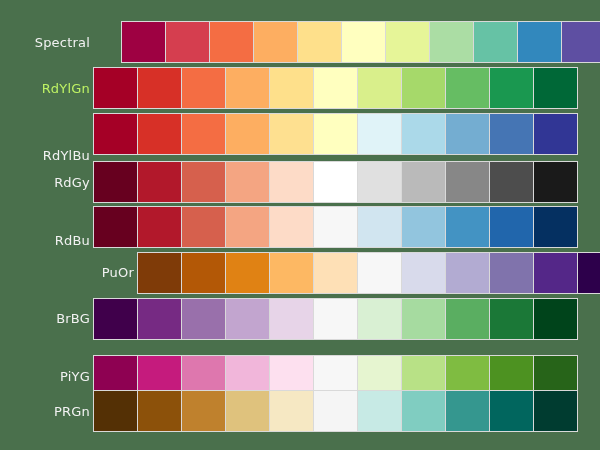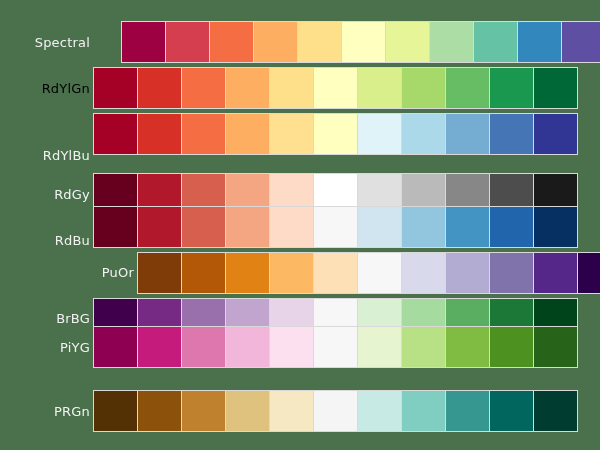--- a/index.html
+++ b/index.html
@@ -71,21 +71,21 @@
         <div class="cmap-cell" title="Spectral 4 #fee08b" style="background: rgb(254, 224, 139); border-right-color: rgb(217, 217, 217);"></div>
         <div class="cmap-cell" title="Spectral 5 #ffffbf" style="background: rgb(255, 255, 191); border-right-color: rgb(217, 217, 217);"></div>
         <div class="cmap-cell" title="Spectral 6 #e6f598" style="background: rgb(230, 245, 152); border-right-color: rgb(217, 217, 217);"></div>
         <div class="cmap-cell" title="Spectral 7 #abdda4" style="background: rgb(171, 221, 164); border-right-color: rgb(217, 217, 217);"></div>
         <div class="cmap-cell" title="Spectral 8 #66c2a5" style="background: rgb(102, 194, 165); border-right-color: rgb(217, 217, 217);"></div>
         <div class="cmap-cell" title="Spectral 9 #3288bd" style="background: rgb(50, 136, 189); border-right-color: rgb(217, 217, 217);"></div>
         <div class="cmap-cell" title="Spectral 10 #5e4fa2" style="background: rgb(94, 79, 162); border-right-color: rgb(217, 217, 217);"></div>
       </div>
     </div>
     <div class="cmap-row" style="top: 67.125px;">
-      <div class="cmap-label" style="color: #000000; text-align: right;">RdYlGn</div>
+      <div class="cmap-label" style="color: #bef264; text-align: right;">RdYlGn</div>
       <div class="cmap-bar" style="border-color: rgb(217, 217, 217);">
         <div class="cmap-cell" title="RdYlGn 0 #a50026" style="background: rgb(165, 0, 38); border-right-color: rgb(217, 217, 217);"></div>
         <div class="cmap-cell" title="RdYlGn 1 #d73027" style="background: rgb(215, 48, 39); border-right-color: rgb(217, 217, 217);"></div>
         <div class="cmap-cell" title="RdYlGn 2 #f46d43" style="background: rgb(244, 109, 67); border-right-color: rgb(217, 217, 217);"></div>
         <div class="cmap-cell" title="RdYlGn 3 #fdae61" style="background: rgb(253, 174, 97); border-right-color: rgb(217, 217, 217);"></div>
         <div class="cmap-cell" title="RdYlGn 4 #fee08b" style="background: rgb(254, 224, 139); border-right-color: rgb(217, 217, 217);"></div>
         <div class="cmap-cell" title="RdYlGn 5 #ffffbf" style="background: rgb(255, 255, 191); border-right-color: rgb(217, 217, 217);"></div>
         <div class="cmap-cell" title="RdYlGn 6 #d9ef8b" style="background: rgb(217, 239, 139); border-right-color: rgb(217, 217, 217);"></div>
         <div class="cmap-cell" title="RdYlGn 7 #a6d96a" style="background: rgb(166, 217, 106); border-right-color: rgb(217, 217, 217);"></div>
         <div class="cmap-cell" title="RdYlGn 8 #66bd63" style="background: rgb(102, 189, 99); border-right-color: rgb(217, 217, 217);"></div>
@@ -102,21 +102,21 @@
         <div class="cmap-cell" title="RdYlBu 3 #fdae61" style="background: rgb(253, 174, 97); border-right-color: rgb(217, 217, 217);"></div>
         <div class="cmap-cell" title="RdYlBu 4 #fee090" style="background: rgb(254, 224, 144); border-right-color: rgb(217, 217, 217);"></div>
         <div class="cmap-cell" title="RdYlBu 5 #ffffbf" style="background: rgb(255, 255, 191); border-right-color: rgb(217, 217, 217);"></div>
         <div class="cmap-cell" title="RdYlBu 6 #e0f3f8" style="background: rgb(224, 243, 248); border-right-color: rgb(217, 217, 217);"></div>
         <div class="cmap-cell" title="RdYlBu 7 #abd9e9" style="background: rgb(171, 217, 233); border-right-color: rgb(217, 217, 217);"></div>
         <div class="cmap-cell" title="RdYlBu 8 #74add1" style="background: rgb(116, 173, 209); border-right-color: rgb(217, 217, 217);"></div>
         <div class="cmap-cell" title="RdYlBu 9 #4575b4" style="background: rgb(69, 117, 180); border-right-color: rgb(217, 217, 217);"></div>
         <div class="cmap-cell" title="RdYlBu 10 #313695" style="background: rgb(49, 54, 149); border-right-color: rgb(217, 217, 217);"></div>
       </div>
     </div>
-    <div class="cmap-row" style="top: 173px;">
+    <div class="cmap-row" style="top: 161px;">
       <div class="cmap-label" style="color: rgb(242, 242, 242);">RdGy</div>
       <div class="cmap-bar" style="border-color: rgb(217, 217, 217);">
         <div class="cmap-cell" title="RdGy 0 #67001f" style="background: rgb(103, 0, 31); border-right-color: rgb(217, 217, 217);"></div>
         <div class="cmap-cell" title="RdGy 1 #b2182b" style="background: rgb(178, 24, 43); border-right-color: rgb(217, 217, 217);"></div>
         <div class="cmap-cell" title="RdGy 2 #d6604d" style="background: rgb(214, 96, 77); border-right-color: rgb(217, 217, 217);"></div>
         <div class="cmap-cell" title="RdGy 3 #f4a582" style="background: rgb(244, 165, 130); border-right-color: rgb(217, 217, 217);"></div>
         <div class="cmap-cell" title="RdGy 4 #fddbc7" style="background: rgb(253, 219, 199); border-right-color: rgb(217, 217, 217);"></div>
         <div class="cmap-cell" title="RdGy 5 #ffffff" style="background: rgb(255, 255, 255); border-right-color: rgb(217, 217, 217);"></div>
         <div class="cmap-cell" title="RdGy 6 #e0e0e0" style="background: rgb(224, 224, 224); border-right-color: rgb(217, 217, 217);"></div>
         <div class="cmap-cell" title="RdGy 7 #bababa" style="background: rgb(186, 186, 186); border-right-color: rgb(217, 217, 217);"></div>
@@ -166,21 +166,21 @@
         <div class="cmap-cell" title="PRGn 3 #c2a5cf" style="background: rgb(194, 165, 207); border-right-color: rgb(217, 217, 217);"></div>
         <div class="cmap-cell" title="PRGn 4 #e7d4e8" style="background: rgb(231, 212, 232); border-right-color: rgb(217, 217, 217);"></div>
         <div class="cmap-cell" title="PRGn 5 #f7f7f7" style="background: rgb(247, 247, 247); border-right-color: rgb(217, 217, 217);"></div>
         <div class="cmap-cell" title="PRGn 6 #d9f0d3" style="background: rgb(217, 240, 211); border-right-color: rgb(217, 217, 217);"></div>
         <div class="cmap-cell" title="PRGn 7 #a6dba0" style="background: rgb(166, 219, 160); border-right-color: rgb(217, 217, 217);"></div>
         <div class="cmap-cell" title="PRGn 8 #5aae61" style="background: rgb(90, 174, 97); border-right-color: rgb(217, 217, 217);"></div>
         <div class="cmap-cell" title="PRGn 9 #1b7837" style="background: rgb(27, 120, 55); border-right-color: rgb(217, 217, 217);"></div>
         <div class="cmap-cell" title="PRGn 10 #00441b" style="background: rgb(0, 68, 27); border-right-color: rgb(217, 217, 217);"></div>
       </div>
     </div>
-    <div class="cmap-row" style="top: 326px;">
+    <div class="cmap-row" style="top: 355px;">
       <div class="cmap-label" style="color: rgb(242, 242, 242);">PiYG</div>
       <div class="cmap-bar" style="border-color: rgb(217, 217, 217);">
         <div class="cmap-cell" title="PiYG 0 #8e0152" style="background: rgb(142, 1, 82); border-right-color: rgb(217, 217, 217);"></div>
         <div class="cmap-cell" title="PiYG 1 #c51b7d" style="background: rgb(197, 27, 125); border-right-color: rgb(217, 217, 217);"></div>
         <div class="cmap-cell" title="PiYG 2 #de77ae" style="background: rgb(222, 119, 174); border-right-color: rgb(217, 217, 217);"></div>
         <div class="cmap-cell" title="PiYG 3 #f1b6da" style="background: rgb(241, 182, 218); border-right-color: rgb(217, 217, 217);"></div>
         <div class="cmap-cell" title="PiYG 4 #fde0ef" style="background: rgb(253, 224, 239); border-right-color: rgb(217, 217, 217);"></div>
         <div class="cmap-cell" title="PiYG 5 #f7f7f7" style="background: rgb(247, 247, 247); border-right-color: rgb(217, 217, 217);"></div>
         <div class="cmap-cell" title="PiYG 6 #e6f5d0" style="background: rgb(230, 245, 208); border-right-color: rgb(217, 217, 217);"></div>
         <div class="cmap-cell" title="PiYG 7 #b8e186" style="background: rgb(184, 225, 134); border-right-color: rgb(217, 217, 217);"></div>

